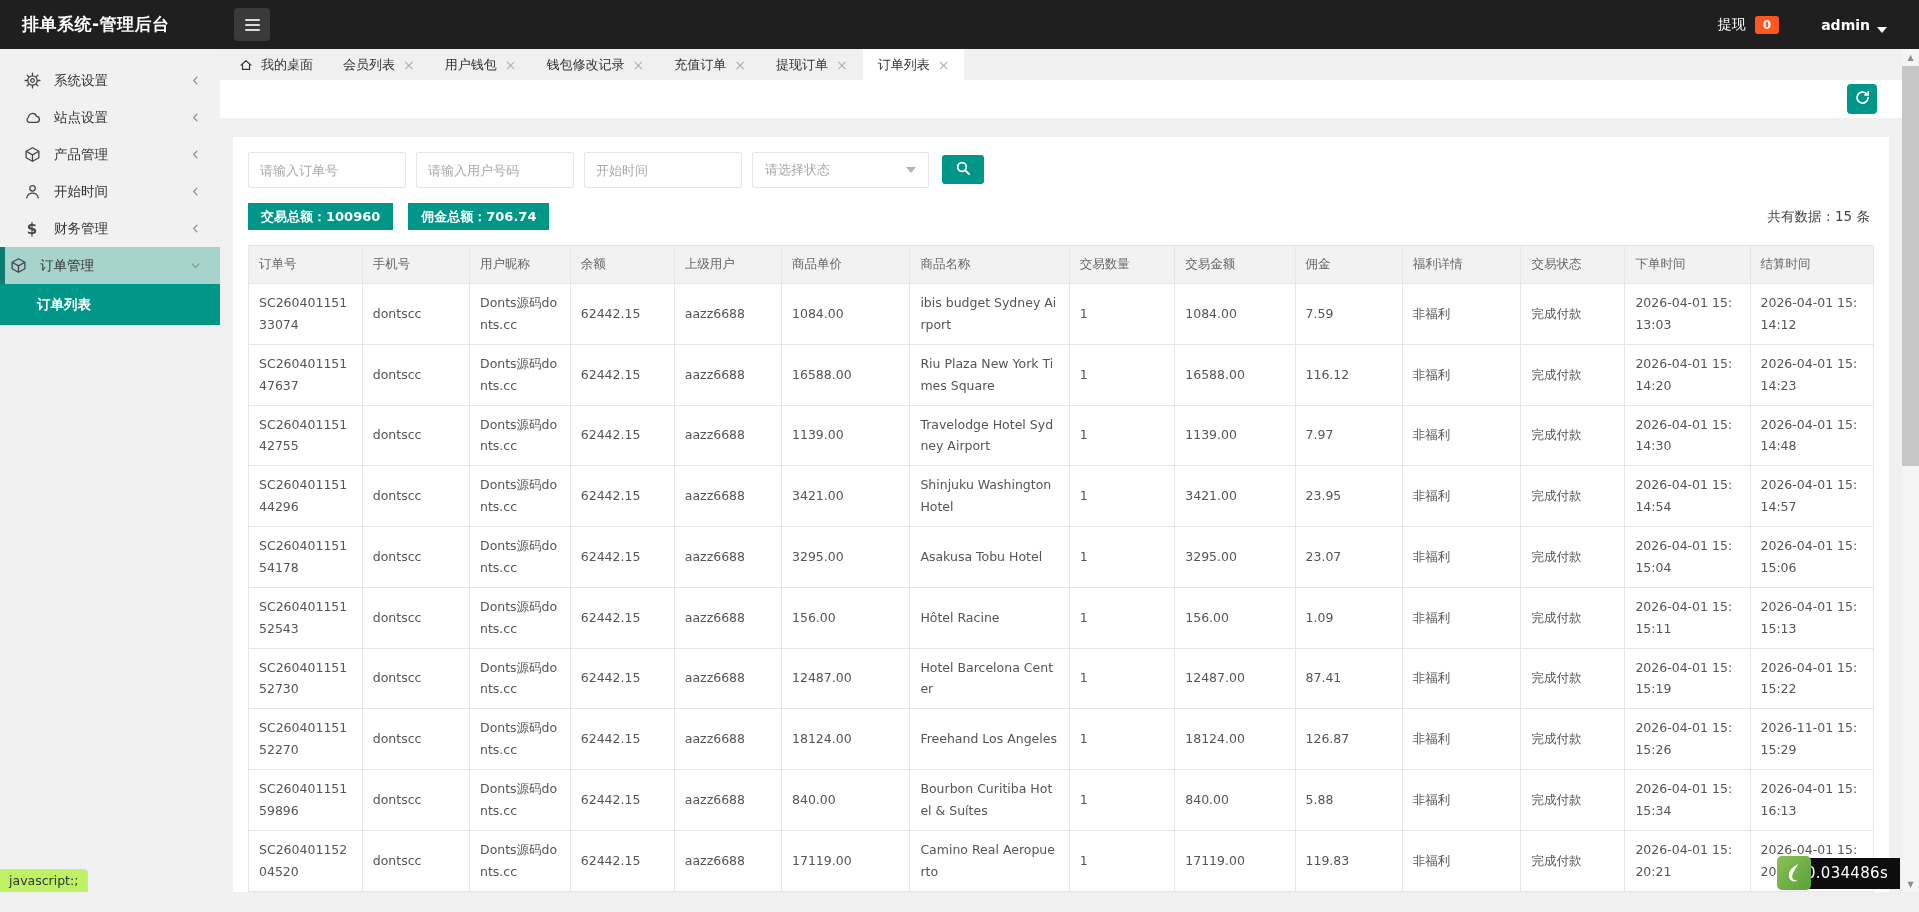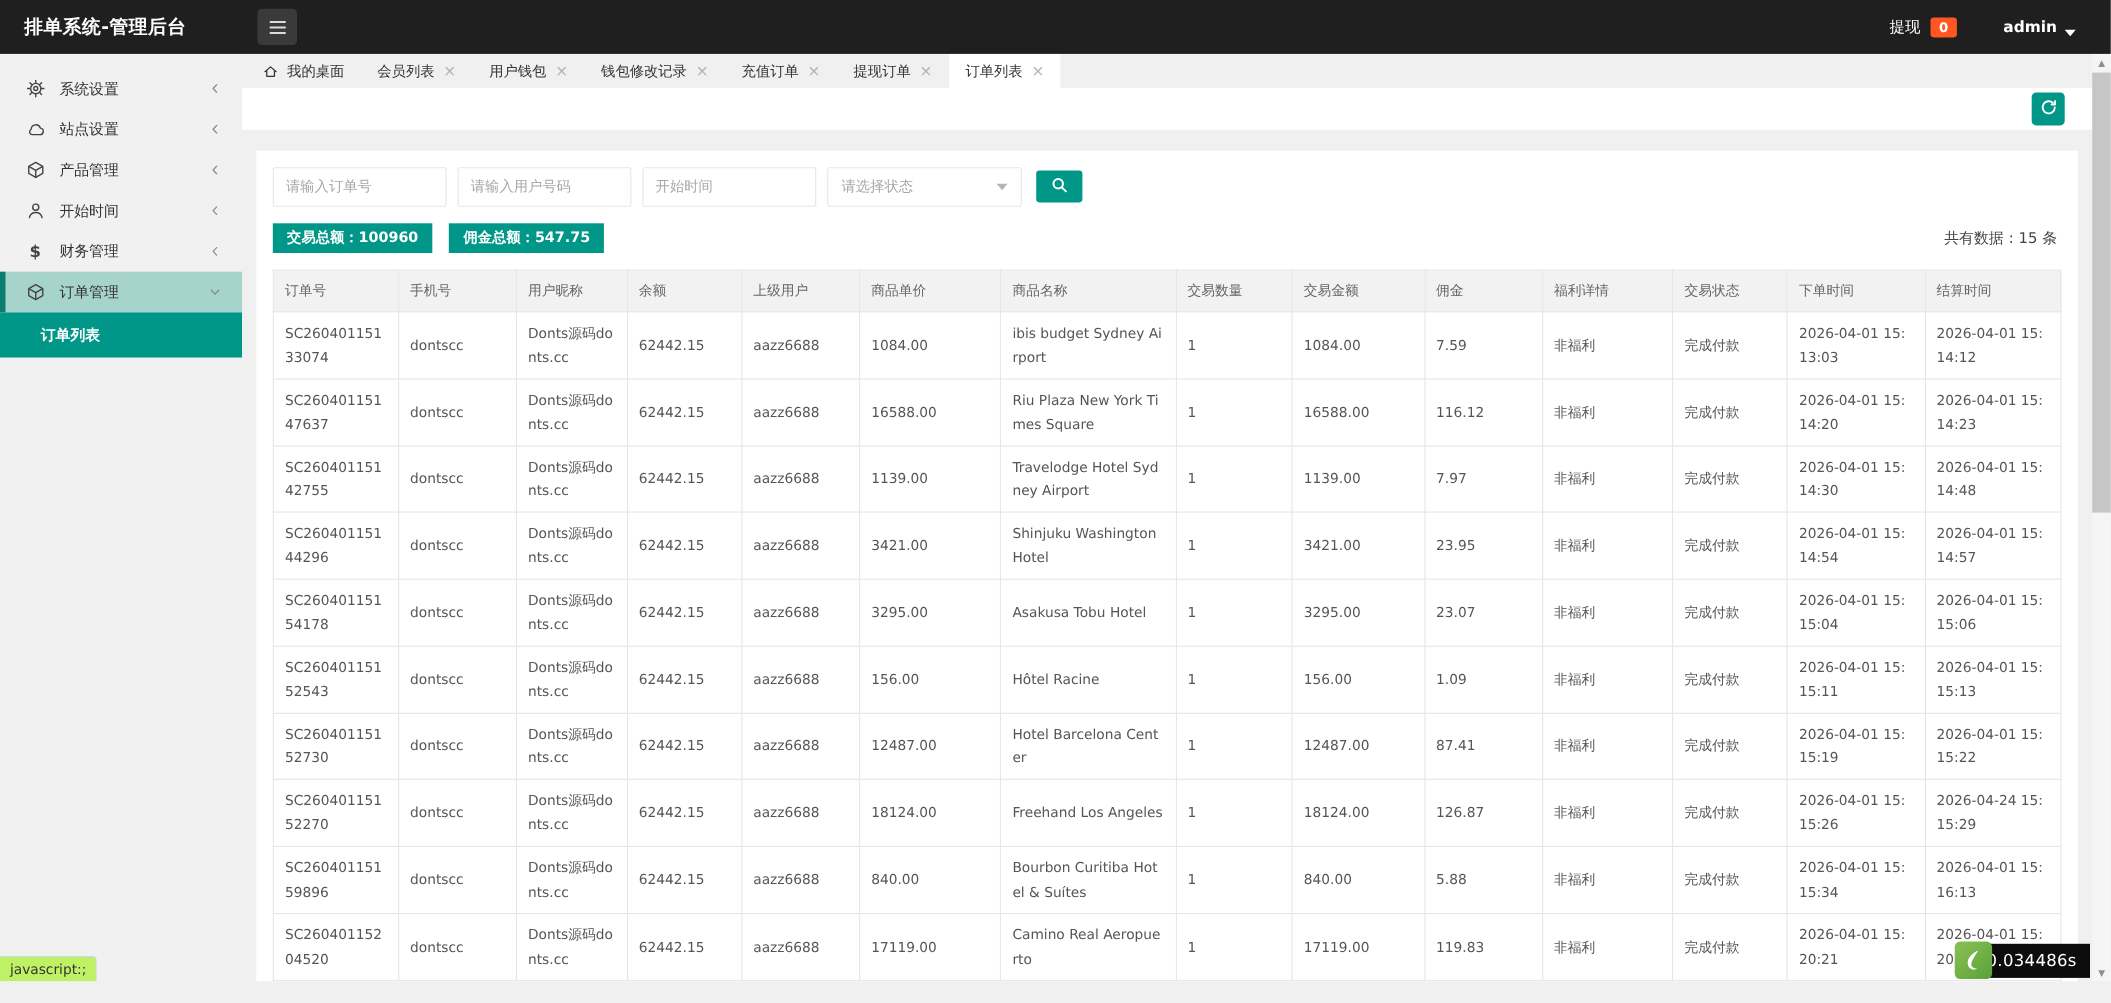--- a/index.html
+++ b/index.html
@@ -20,21 +20,21 @@
   .caret-down { width:0; height:0; border-left:5px solid transparent; border-right:5px solid transparent; border-top:6px solid #fff; margin-top:2px; }
 
   
   .sidebar { position:absolute; top:49px; left:0; bottom:0; width:220px; background:#f1f1f1; padding-top:13px; z-index:20; }
   .side-item { height:37px; display:flex; align-items:center; padding:0 18px 0 23px; color:#333; font-size:13.5px; cursor:pointer; }
   .side-item .icon { width:18px; height:18px; margin-right:13px; color:#444; display:inline-flex; align-items:center; justify-content:center; }
   .side-item .icon svg { width:17px; height:17px; }
   .side-item .lbl { flex:0 0 auto; }
   .side-item .chev { margin-left:auto; color:#8a8a8a; display:inline-flex; }
   .side-item .chev svg { width:13px; height:13px; }
-  .side-item.selected { background:#a6d4cd; border-left:5px solid #0b7d71; padding-left:18px; }
+  .side-item.selected { background:#a6d4cd; border-left:5px solid #0b7d71; padding-left:4px; }
   .side-sub { height:41px; display:flex; align-items:center; background:#009688; color:#fff; padding-left:37px; font-size:13.5px; font-weight:bold; cursor:pointer; }
   .dollar-char { font-size:15px; font-weight:bold; color:#444; }
 
   
   .main { position:absolute; left:220px; top:49px; right:17px; bottom:0; }
   .tabbar { height:31px; background:#f0f0f0; display:flex; align-items:stretch; padding-left:4px; }
   .tab { display:flex; align-items:center; gap:8px; padding:0 15px; font-size:13px; color:#333; cursor:pointer; white-space:nowrap; }
   .tab.active { background:#fff; }
   .tab .x { color:#b0b0b0; font-size:14px; line-height:1; }
   .tab .home { display:inline-flex; color:#333; }
@@ -251,21 +251,21 @@
             <svg width="16" height="16" viewBox="0 0 16 16" fill="none" stroke="#fff" stroke-width="1.8" stroke-linecap="round">
                 <circle cx="7" cy="7" r="4.3"></circle>
                 <path d="M10.3 10.3 14 14"></path>
               </svg>
           </span>
         </button>
       </div>
 
       <div class="stats-row">
         <span class="stat-btn">交易总额：100960</span>
-        <span class="stat-btn">佣金总额：547.75</span>
+        <span class="stat-btn">佣金总额：706.74</span>
         <span class="record-count">共有数据：15 条</span>
       </div>
 
       <table class="grid">
         <colgroup>
           <col style="width:7.0%">
             <col style="width:6.6%">
             <col style="width:6.2%">
             <col style="width:6.4%">
           <col style="width:6.6%">
@@ -417,21 +417,21 @@
               <td>62442.15</td>
               <td>aazz6688</td>
               <td>18124.00</td>
               <td>Freehand Los Angeles</td>
               <td>1</td>
               <td>18124.00</td>
               <td>126.87</td>
               <td class="td-red">非福利</td>
               <td class="td-teal">完成付款</td>
               <td>2026-04-01 15:15:26</td>
-              <td>2026-04-24 15:15:29</td>
+              <td>2026-11-01 15:15:29</td>
             </tr>
             <tr>
               <td>SC26040115159896</td>
               <td>dontscc</td>
               <td>Donts源码donts.cc</td>
               <td>62442.15</td>
               <td>aazz6688</td>
               <td>840.00</td>
               <td>Bourbon Curitiba Hotel &amp; Suítes</td>
               <td>1</td>

